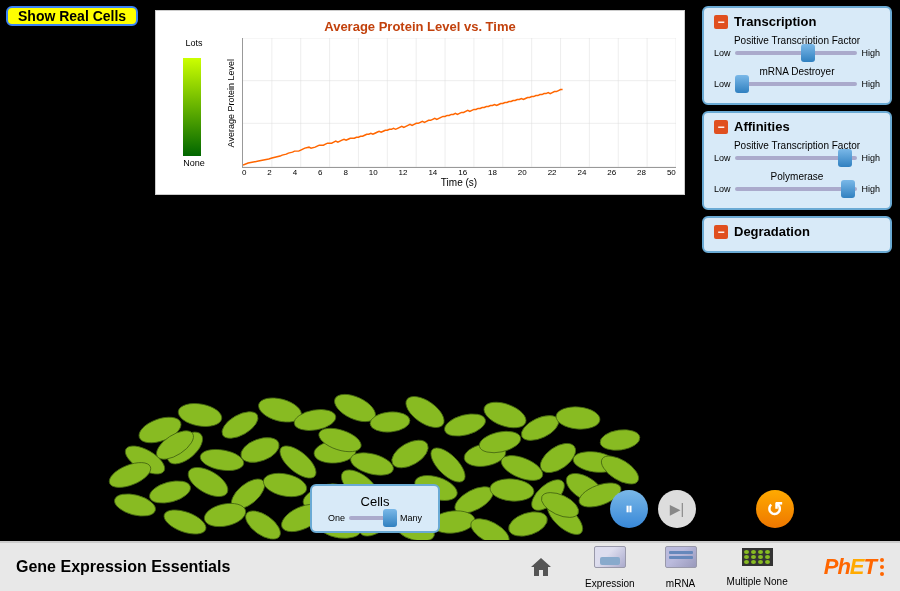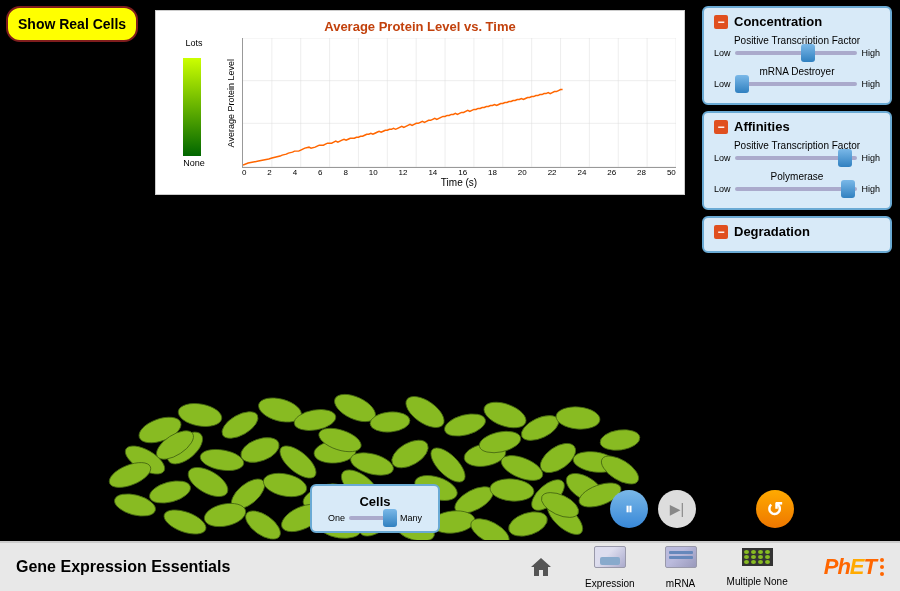--- a/index.html
+++ b/index.html
@@ -10,23 +10,23 @@
       font-family: Arial, sans-serif;
       overflow: hidden;
       position: relative;
     }
 
     
     #show-real-cells-btn {
       position: absolute;
       top: 6px; left: 6px;
       background: #ffff00;
-      border: 2px solid #7f1d1d;
-      border-radius: 14px;
-      padding: 8px 10px;
+      border: 2px solid #3b82f6;
+      border-radius: 6px;
+      padding: 0 10px;
       font-size: 14px;
       font-weight: bold;
       color: #000;
       cursor: pointer;
       z-index: 10;
     }
 
     
     #chart-container {
       position: absolute;
@@ -148,21 +148,21 @@
       bottom: 58px;
       left: 310px;
       background: #d8eaf8;
       border: 2px solid #6aaad4;
       border-radius: 6px;
       padding: 8px 16px;
       width: 130px;
     }
     #cells-control-title {
       text-align: center;
-      font-weight: bold;
+      font-weight: normal;
       font-size: 13px;
       margin-bottom: 4px;
     }
     .cells-slider-row {
       display: flex;
       align-items: center;
       justify-content: space-between;
       font-size: 9px;
       gap: 4px;
     }
@@ -351,21 +351,21 @@
     <span>50</span>
   </div>
   <div style="text-align:center; font-size:10px; color:#000; margin-left:78px;">Time (s)</div>
 </div>
 
 <div id="right-panel">
 
   <div class="panel-section">
     <div class="panel-header">
       <div class="panel-minus">−</div>
-      <span class="panel-title">Concentration</span>
+      <span class="panel-title">Transcription</span>
     </div>
     <div class="slider-group">
       <div class="slider-label">Positive Transcription Factor</div>
       <div class="slider-row">
         <span>Low</span>
         <div class="slider-track">
           <div class="slider-thumb" style="left:calc(60% - 7px);"></div>
         </div>
         <span>High</span>
       </div>

